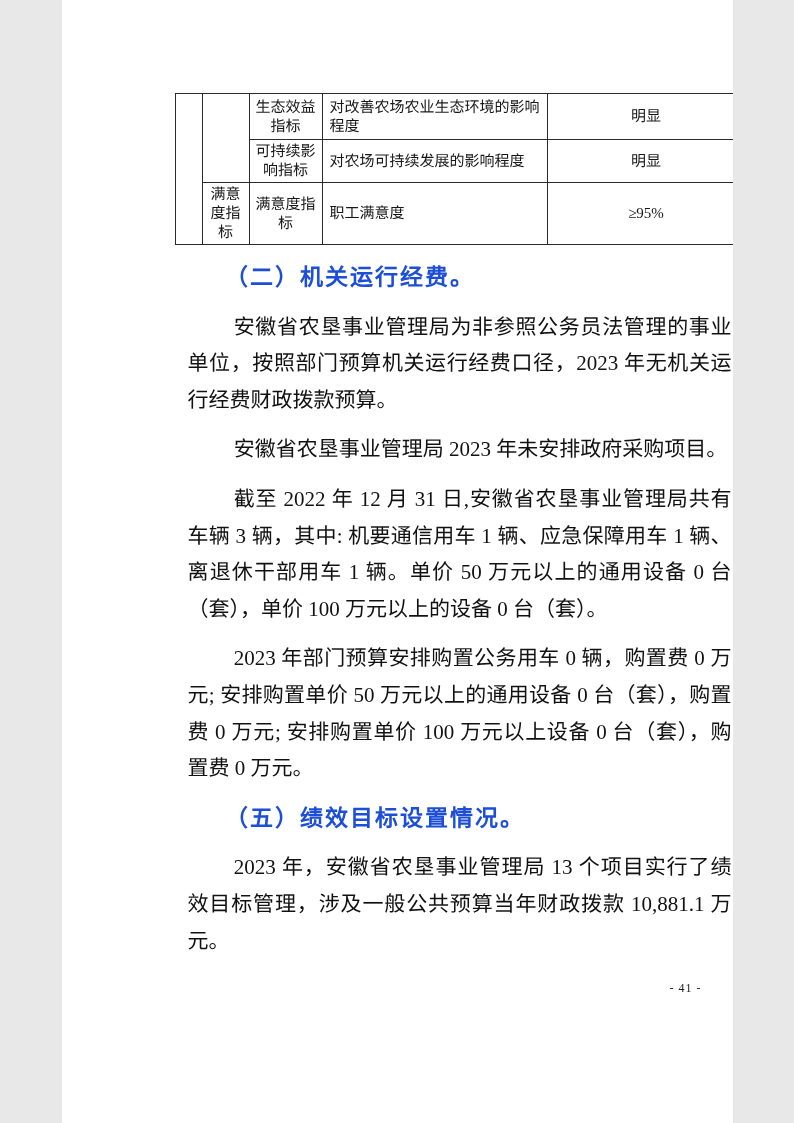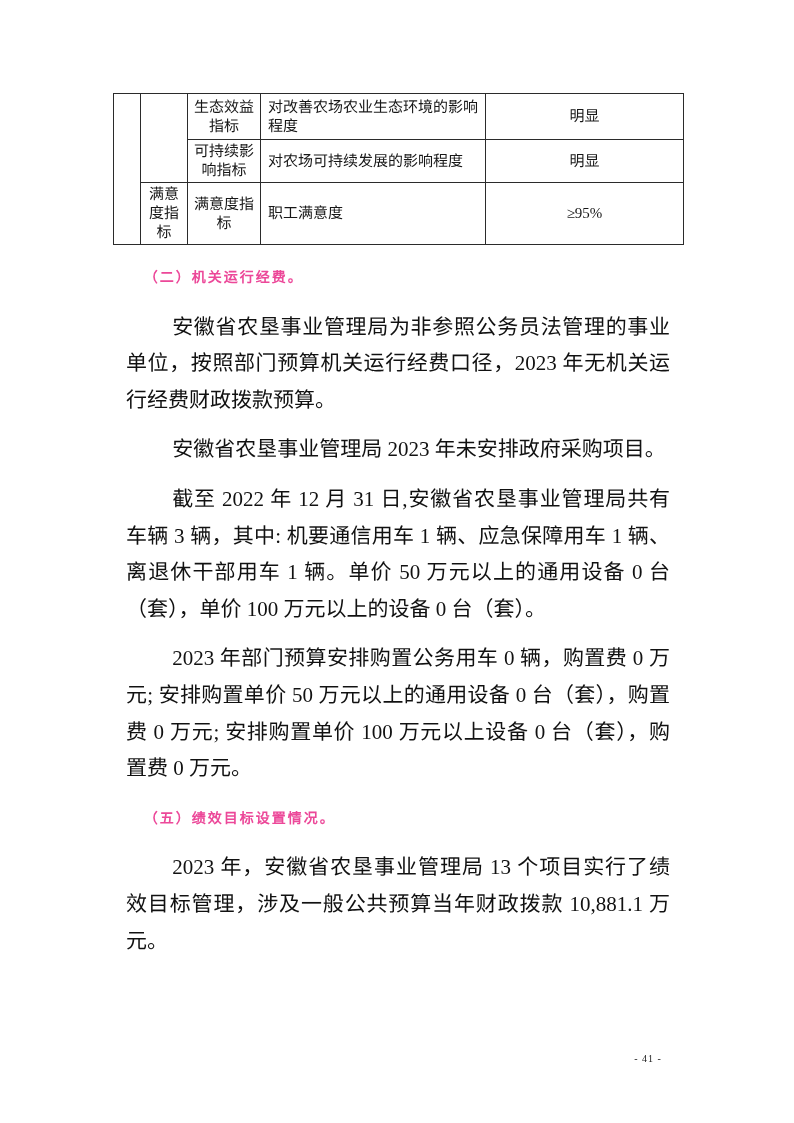--- a/index.html
+++ b/index.html
@@ -1,18 +1,18 @@
 <!DOCTYPE html>
 <html lang="zh-CN"><head>
 <meta charset="utf-8">
 <style>
   html,body { margin:0; padding:0; background:#e8e8e8; }
   .page {
     position:relative;
-    width:794px; height:1123px;
+    width:671px; height:1123px;
     margin:0 auto;
     background:#ffffff;
     font-family:"Liberation Serif","DejaVu Serif",serif;
     color:#111111;
     overflow:hidden;
   }
   .content {
     position:absolute;
     left:113px; top:93px;
     width:570px;
@@ -48,36 +48,35 @@
     line-height:36.6px;
     text-align:justify;
   }
   .body-text p {
     margin:13px;
     text-indent:2.2em;
     word-break:break-all;
   }
   .body-text h3 {
     margin:0;
-    font-size:14px;
+    font-size:23px;
     line-height:36.6px;
     font-weight:700;
     text-indent:2.2em;
     letter-spacing:2px;
     font-family:"Liberation Sans","DejaVu Sans",sans-serif;
-    color:#ec4899;
+    color:#1d4ed8;
   }
   
   .page-number {
     position:absolute;
-    top:1053px;
+    top:981px;
     left:608px;
     width:80px;
-    text-align:center;
-    font-size:10px;
+    font-size:12px;
     letter-spacing:1px;
     color:#222222;
   }
 </style>
 </head>
 <body>
 
 <div class="page">
   <div class="content">
 

